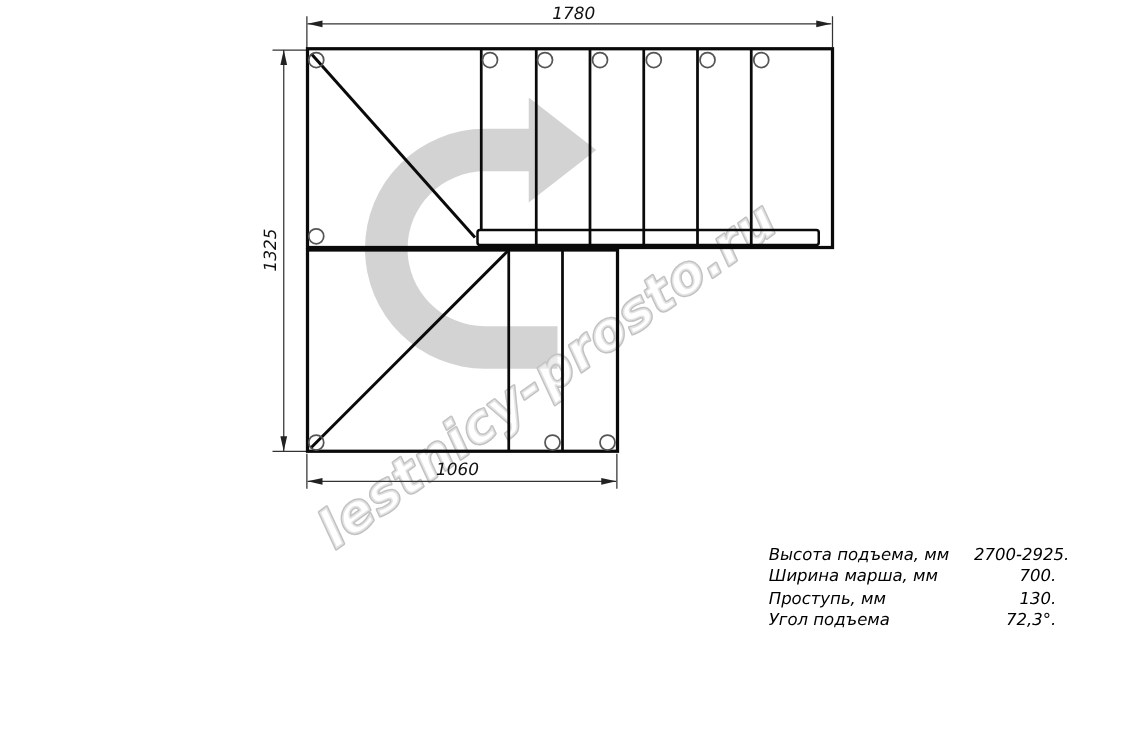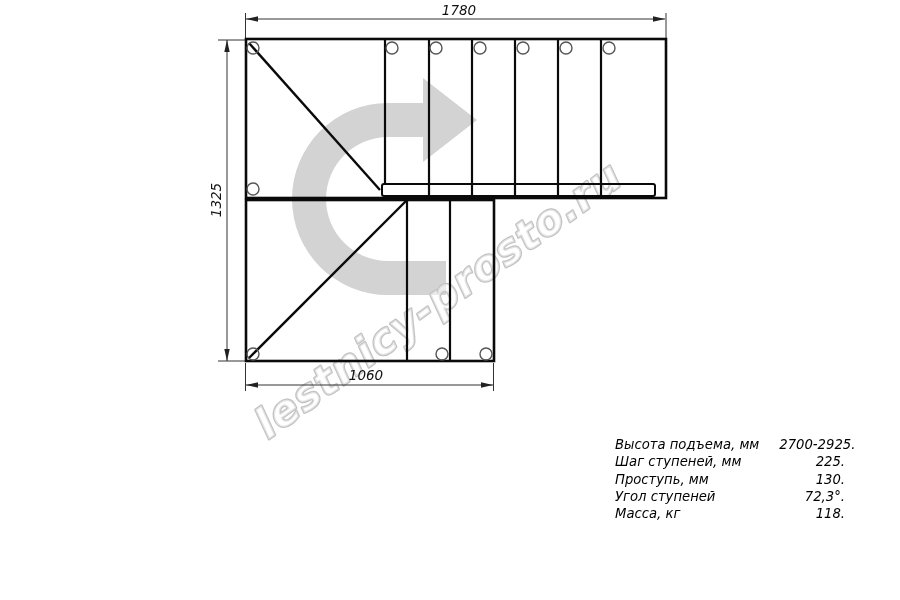--- a/index.html
+++ b/index.html
@@ -120,30 +120,26 @@
       <circle cx="486" cy="354" r="6"></circle>
     </g>
   </svg>
 
   <div class="spec-table">
     <div class="spec-row">
       <span class="spec-label">Высота подъема, мм</span>
       <span class="spec-value">2700-2925.</span>
     </div>
     <div class="spec-row">
-      <span class="spec-label">Шаг ступеней, мм</span>
-      <span class="spec-value">225.</span>
+      <span class="spec-label">Ширина марша, мм</span>
+      <span class="spec-value">700.</span>
     </div>
     <div class="spec-row">
       <span class="spec-label">Проступь, мм</span>
       <span class="spec-value">130.</span>
     </div>
     <div class="spec-row">
-      <span class="spec-label">Угол ступеней</span>
+      <span class="spec-label">Угол подъема</span>
       <span class="spec-value">72,3°.</span>
-    </div>
-    <div class="spec-row">
-      <span class="spec-label">Масса, кг</span>
-      <span class="spec-value">118.</span>
     </div>
   </div>
 
 </div>
 
 </body></html>

